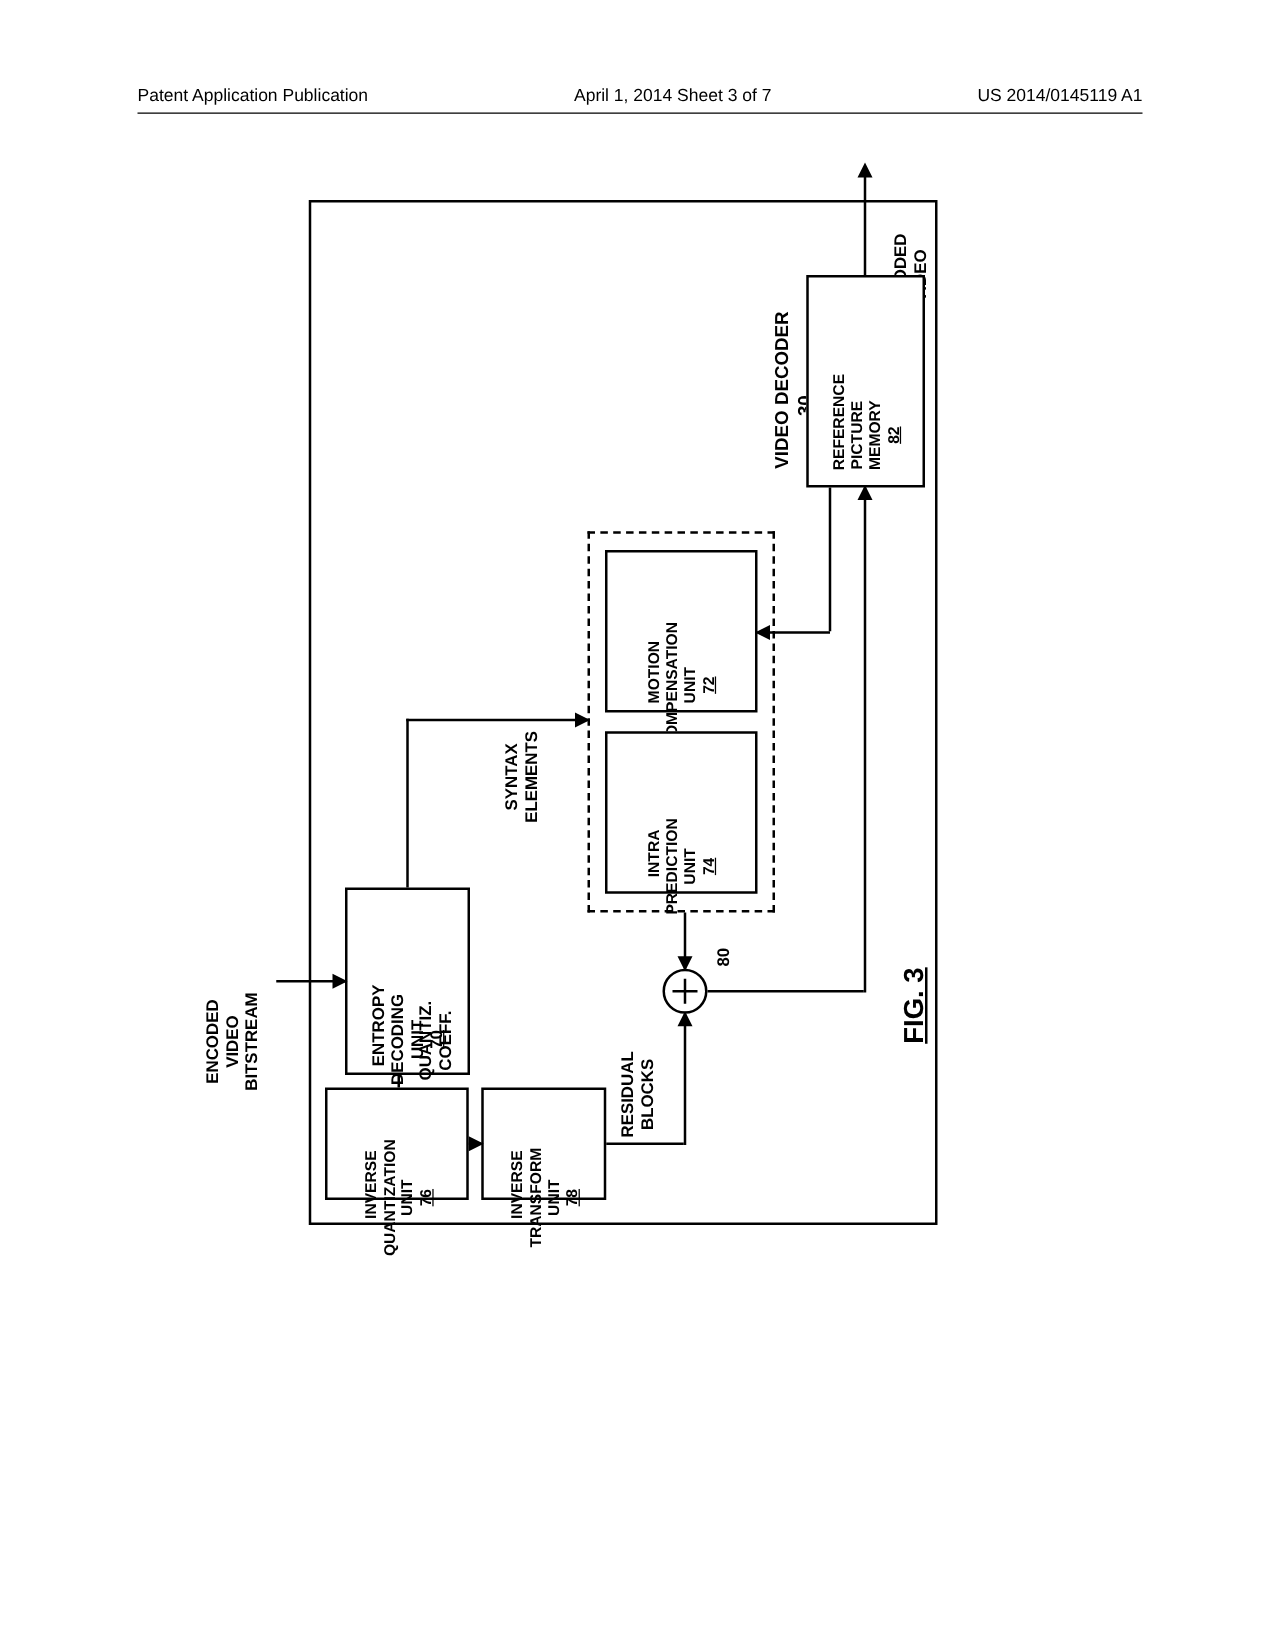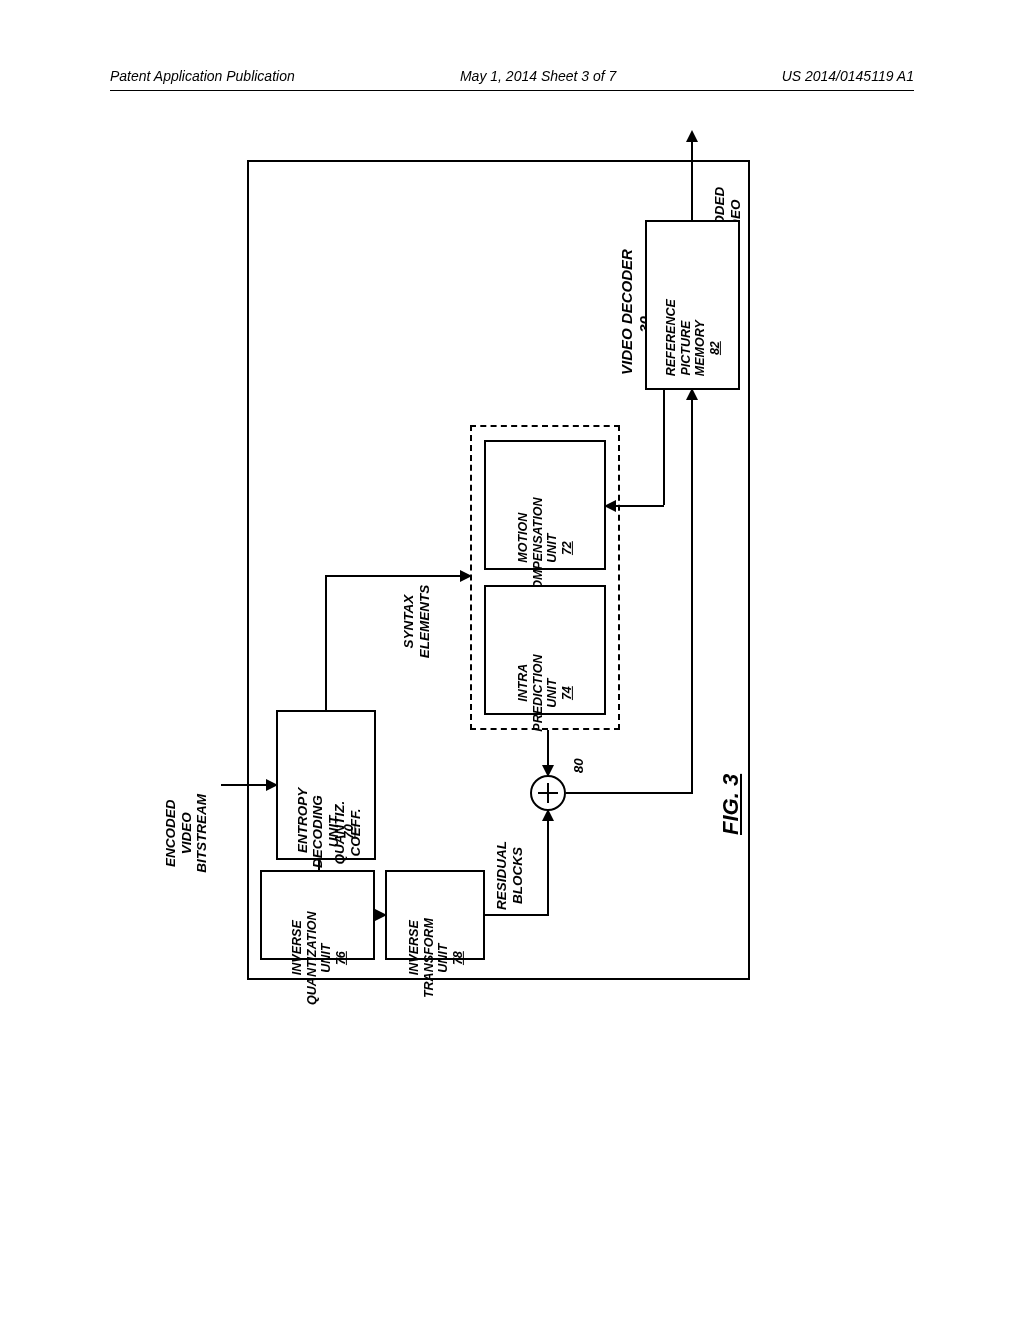--- a/index.html
+++ b/index.html
@@ -9,21 +9,20 @@
     font-family: Arial, Helvetica, sans-serif;
     background: #fff;
     width: 1024px;
     height: 1320px;
     position: relative;
   }
   .page {
     width: 1024px;
     height: 1320px;
     position: relative;
-    font-style: italic;
   }
   .header {
     position: absolute;
     top: 68px;
     left: 0;
     right: 0;
     display: flex;
     justify-content: space-between;
     padding: 0 110px;
     font-size: 14px;
@@ -143,21 +142,21 @@
     border-left: 12px solid #000;
   }
 </style>
 </head>
 <body>
 
 <div class="page">
 
   <div class="header">
     <span>Patent Application Publication</span>
-    <span>May 1, 2014  Sheet 3 of 7</span>
+    <span>April 1, 2014  Sheet 3 of 7</span>
     <span>US 2014/0145119 A1</span>
   </div>
   <div class="hr"></div>
 
   <div class="fig-label">FIG. 3</div>
 
   <div class="diagram">
 
     <div class="outer-box"></div>
 

